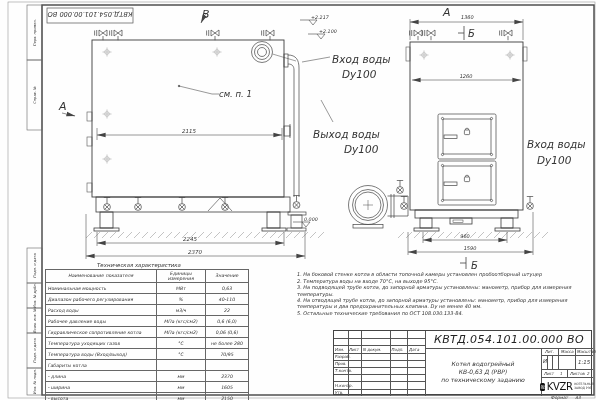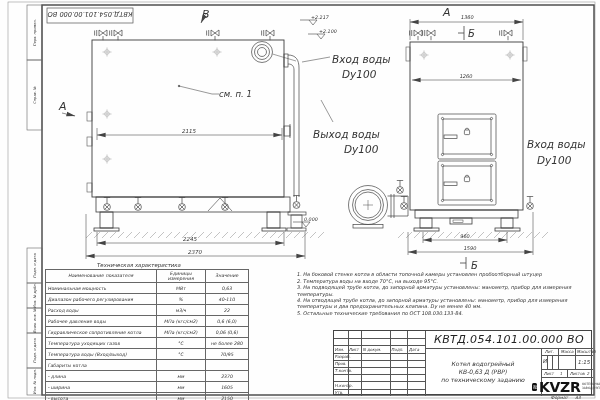--- a/index.html
+++ b/index.html
@@ -23,21 +23,21 @@
   #stamp{position:absolute;left:333px;top:330px;width:259px;height:65px;border:1.2px solid #444;box-sizing:border-box;background:#fff;}
   .vln{position:absolute;width:1px;background:#555;}
   .hln{position:absolute;height:1px;background:#555;}
   .st{position:absolute;font-size:4px;font-style:italic;color:#333;white-space:nowrap;}
   #stamp-desig{position:absolute;left:92px;top:0;width:166px;height:17px;display:flex;align-items:center;
     justify-content:center;font-size:11px;font-style:italic;letter-spacing:0.4px;color:#222;}
   #stamp-title{position:absolute;left:92px;top:18px;width:114px;height:46px;display:flex;flex-direction:column;
     align-items:center;justify-content:center;font-size:6px;font-style:italic;text-align:center;line-height:1.35;color:#333;}
   #logo{position:absolute;left:208px;top:47px;width:50px;height:17px;display:flex;align-items:center;justify-content:center;gap:1.5px;}
   #logo .mark{width:8px;height:8px;background:#111;border-radius:1.5px;color:#fff;font-size:6px;line-height:8px;text-align:center;}
-  #logo .kv{font-weight:bold;font-size:14px;color:#111;letter-spacing:-0.3px;}
+  #logo .kv{font-weight:normal;font-size:10px;color:#111;letter-spacing:-0.3px;}
   #logo .sub{display:flex;flex-direction:column;font-size:3px;line-height:1.15;color:#333;}
   #format-note{position:absolute;left:538px;top:395px;width:56px;font-size:4.3px;font-style:italic;
     display:flex;gap:7px;justify-content:center;color:#333;}
 </style>
 </head>
 <body>
 
 <div id="sheet">
 
 <svg width="600" height="400" viewBox="0 0 600 400" class="abs" style="left:0;top:0">

